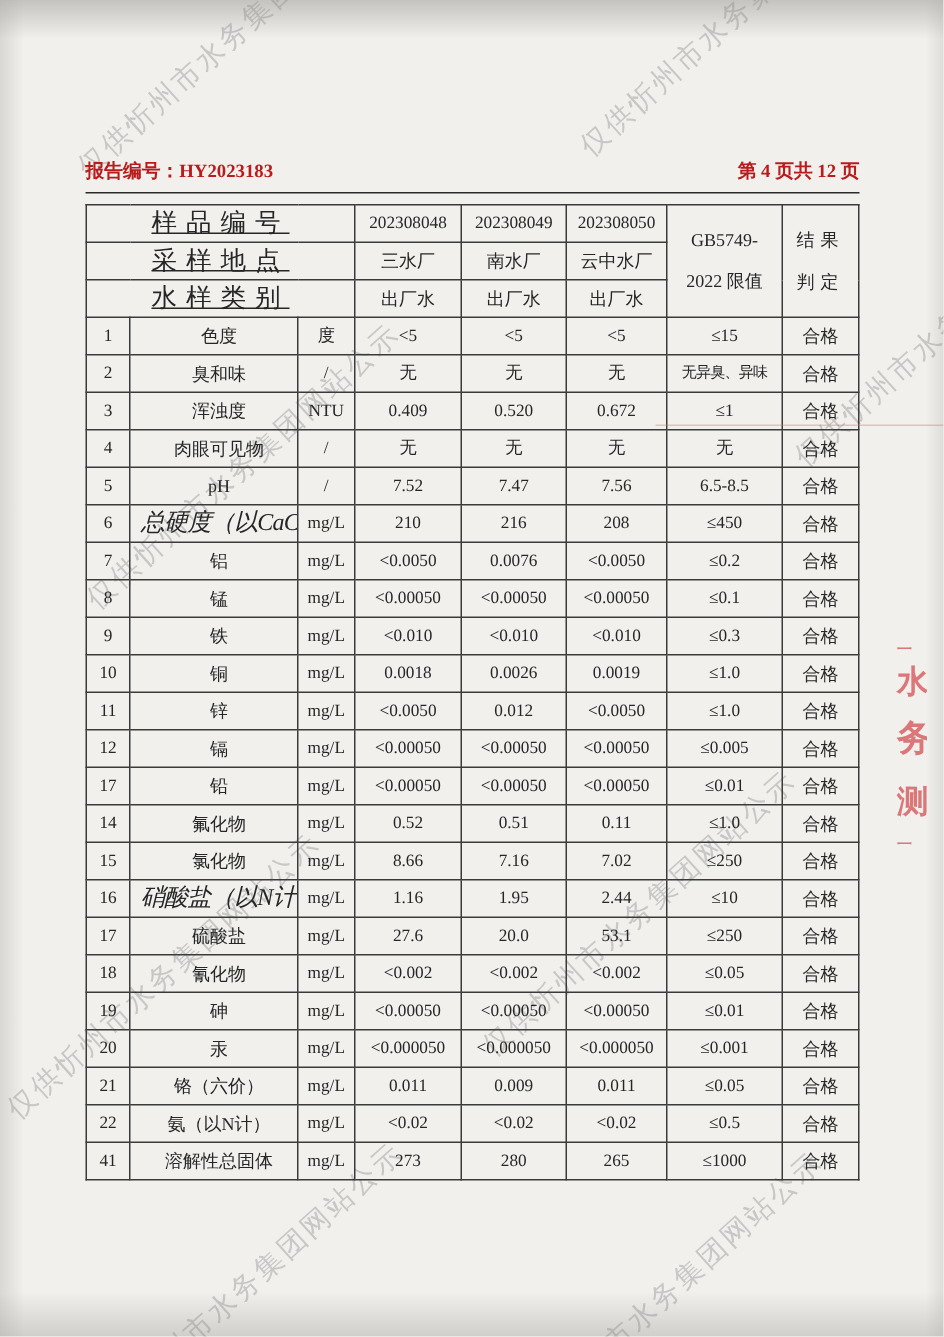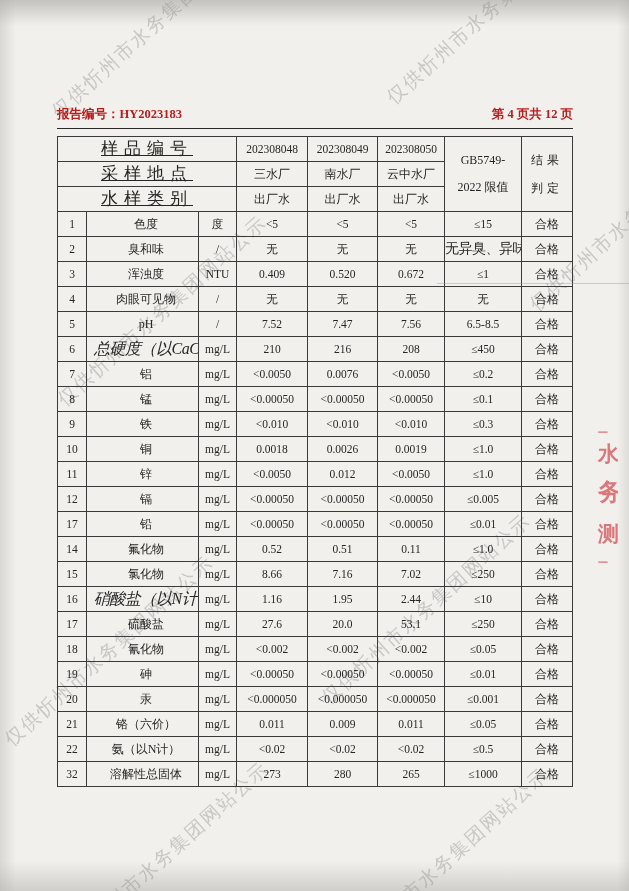--- a/index.html
+++ b/index.html
@@ -30,21 +30,21 @@
             justify-content:space-between;font-size:12.5px;font-weight:bold;color:#b91c1c;}
   .rule{position:absolute;top:128px;left:57px;width:516px;height:1px;background:#2a2a2a;}
 
   table{position:absolute;top:136px;left:57px;width:515px;border-collapse:collapse;table-layout:fixed;}
   td{border:1px solid #3a3a3a;height:24px;line-height:24px;padding:0;
      font-size:12px;color:#262626;text-align:center;overflow:hidden;white-space:nowrap;}
   .c{text-align:center;}
   .num{font-family:"Liberation Serif", serif;font-size:11.5px;}
   .name-cell{text-align:center;padding-left:7px;font-size:12px;}
   .name-cell.tight{font-size:16px;letter-spacing:-0.5px;font-style:italic;}
-  .tight-sm{font-size:14px;letter-spacing:-0.5px;margin-top:40px;}
+  .tight-sm{font-size:10px;letter-spacing:-0.5px;margin-top:40px;}
   .hl{letter-spacing:6px;font-size:17px;text-decoration:underline;}
   .stack{height:74px;line-height:normal;}
   .stack .inner{display:flex;flex-direction:column;justify-content:center;gap:11px;height:100%;}
   .stack .inner div{font-size:12px;}
   .sp2{letter-spacing:4px;}
 
   
   .stamp{position:absolute;left:597px;top:424px;width:21px;height:148px;overflow:hidden;pointer-events:none;}
   .stamp-char{position:absolute;left:1px;color:rgba(213,85,88,0.78);
               font-family:"Liberation Sans", sans-serif;font-weight:bold;}
@@ -341,21 +341,21 @@
       <td class="c num">22</td>
       <td class="name-cell">氨（以N计）</td>
       <td class="c num">mg/L</td>
       <td class="c num">&lt;0.02</td>
       <td class="c num">&lt;0.02</td>
       <td class="c num">&lt;0.02</td>
       <td class="c num">≤0.5</td>
       <td class="c">合格</td>
     </tr>
         <tr>
-      <td class="c num">32</td>
+      <td class="c num">41</td>
       <td class="name-cell">溶解性总固体</td>
       <td class="c num">mg/L</td>
       <td class="c num">273</td>
       <td class="c num">280</td>
       <td class="c num">265</td>
       <td class="c num">≤1000</td>
       <td class="c">合格</td>
     </tr>
       </tbody>
   </table>

